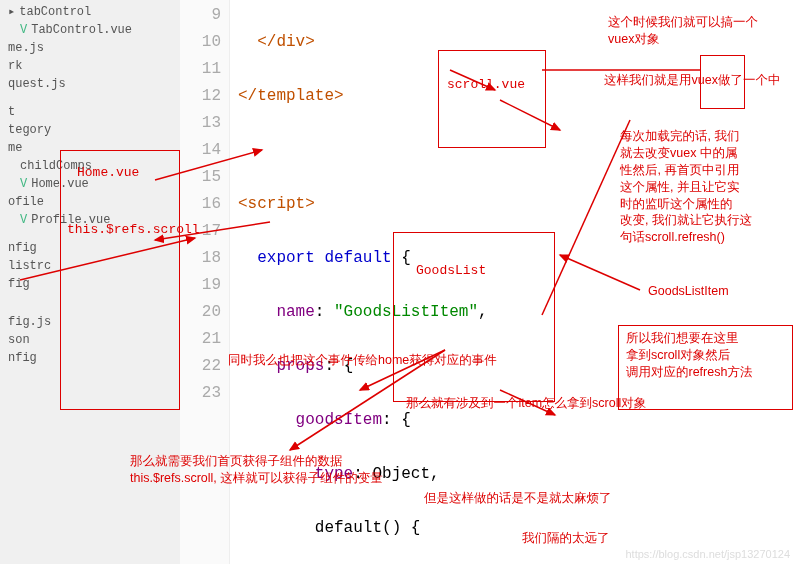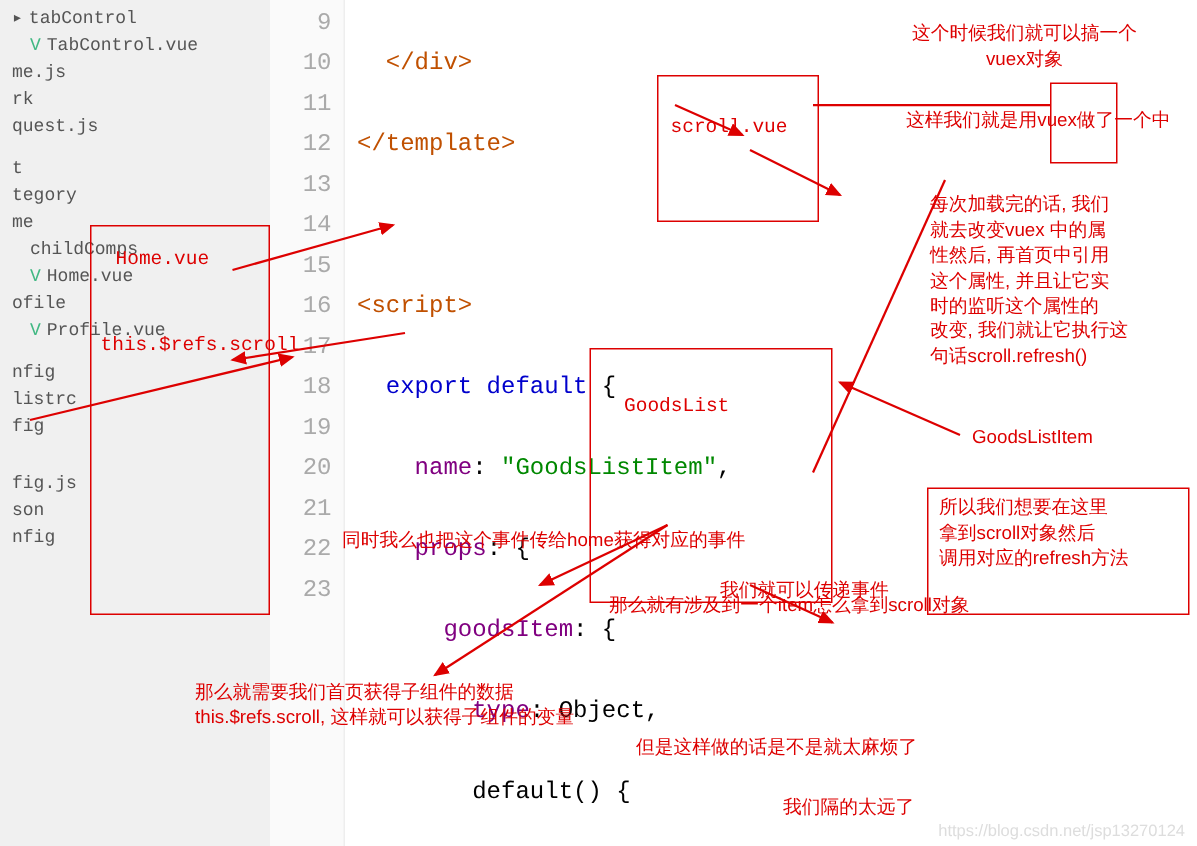--- a/index.html
+++ b/index.html
@@ -159,32 +159,31 @@
 
 <div class="ann-box" style="left:393px;top:232px;width:162px;height:170px;padding:30px 22px">
   <div>GoodsList</div>
 </div>
 
 <div class="ann-box" style="left:618px;top:325px;width:175px;height:85px;padding:4px 4px"></div>
 <div class="ann-text" style="left:626px;top:330px;white-space:pre">所以我们想要在这里
 拿到scroll对象然后
 调用对应的refresh方法</div>
 
-<div class="ann-text" style="left:608px;top:14px;white-space:pre;text-align:center">这个时候我们就可以搞一个
+<div class="ann-text" style="left:608px;top:14px;white-space:pre;text-align:left">这个时候我们就可以搞一个
 vuex对象</div>
 <div class="ann-text" style="left:620px;top:128px;white-space:pre">每次加载完的话, 我们
 就去改变vuex 中的属
 性然后, 再首页中引用
 这个属性, 并且让它实
 时的监听这个属性的
 改变, 我们就让它执行这
 句话scroll.refresh()</div>
 <div class="ann-text" style="left:604px;top:72px">这样我们就是用vuex做了一个中</div>
 <div class="ann-text" style="left:648px;top:283px">GoodsListItem</div>
 <div class="ann-text" style="left:228px;top:352px">同时我么也把这个事件传给home获得对应的事件</div>
-<div class="ann-text" style="left:480px;top:385px">我们就可以传递事件</div>
 <div class="ann-text" style="left:406px;top:395px">那么就有涉及到一个item怎么拿到scroll对象</div>
 <div class="ann-text" style="left:130px;top:453px;white-space:pre">那么就需要我们首页获得子组件的数据
 this.$refs.scroll, 这样就可以获得子组件的变量</div>
 <div class="ann-text" style="left:424px;top:490px">但是这样做的话是不是就太麻烦了</div>
 <div class="ann-text" style="left:522px;top:530px">我们隔的太远了</div>
 <div class="watermark">https://blog.csdn.net/jsp13270124</div>
 </div>
 
 </body></html>

